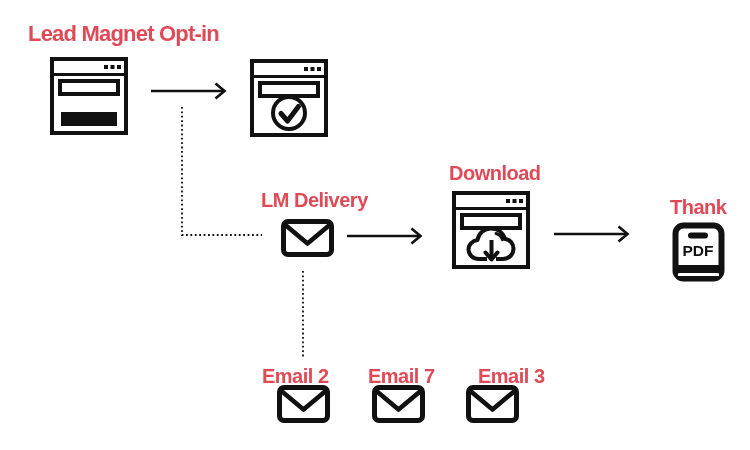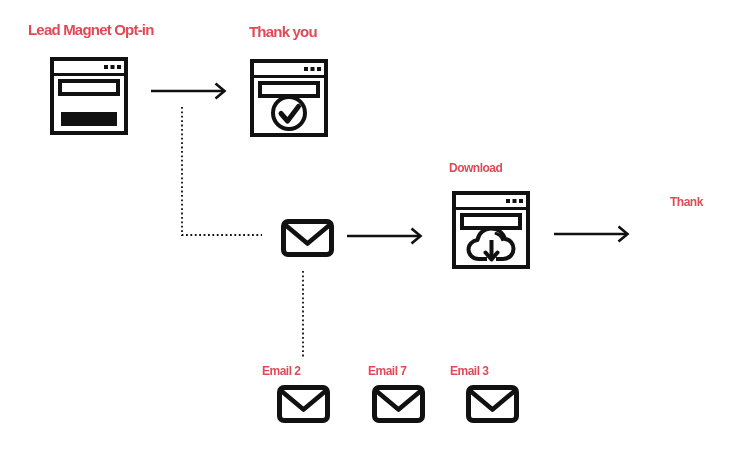--- a/index.html
+++ b/index.html
@@ -11,43 +11,43 @@
     overflow: hidden;
     font-family: "Liberation Sans", sans-serif;
   }
   .label {
     position: absolute;
     font-weight: 700;
     color: var(--label-color, #e04a57);
     white-space: nowrap;
     line-height: 1.1;
   }
-  .lbl-lg { font-size: 15px; letter-spacing: -0.8px; }
-  .lbl-md { font-size: 12px; letter-spacing: -0.5px; }
+  .lbl-lg { font-size: 22px; letter-spacing: -0.8px; }
+  .lbl-md { font-size: 20px; letter-spacing: -0.5px; }
   .node-icon, .connector { position: absolute; }
   svg { display: block; }
   .pdf-label {
     font-family: "Liberation Sans", sans-serif;
     font-weight: 700;
     font-size: 15.5px;
     fill: #111111;
   }
 </style>
 </head>
 <body>
 
 <div class="canvas">
 
   <div class="label lbl-lg" style="left:28px; top:22px">Lead Magnet Opt-in</div>
-  <div class="label lbl-lg" style="left:249px; top:24px">Thank you</div>
+  <div class="label lbl-md" style="left:261px; top:189px">LM Delivery</div>
   <div class="label lbl-md" style="left:449px; top:162px">Download</div>
   <div class="label lbl-md" style="left:670px; top:196px">Thank</div>
   <div class="label lbl-md" style="left:262px; top:365px">Email 2</div>
   <div class="label lbl-md" style="left:368px; top:365px">Email 7</div>
-  <div class="label lbl-md" style="left:450px; top:365px">Email 3</div>
+  <div class="label lbl-md" style="left:478px; top:365px">Email 3</div>
 
   <div class="node-icon" style="left:50px; top:57px">
     <svg width="78" height="78" viewBox="0 0 78 78">
       <rect x="2" y="2" width="74" height="74" fill="#fff" stroke="#111" stroke-width="4"></rect>
       <line x1="4" y1="17.5" x2="74" y2="17.5" stroke="#111" stroke-width="3"></line>
       <rect x="54" y="8" width="4" height="4" fill="#111"></rect>
       <rect x="60.5" y="8" width="4" height="4" fill="#111"></rect>
       <rect x="67" y="8" width="4" height="4" fill="#111"></rect>
       <rect x="10" y="24" width="58" height="13" fill="none" stroke="#111" stroke-width="4"></rect>
       <rect x="11" y="55" width="56" height="14" fill="#111"></rect>
@@ -83,20 +83,29 @@
       <rect x="67" y="8" width="4" height="4" fill="#111"></rect>
       <rect x="10" y="24" width="58" height="13" fill="none" stroke="#111" stroke-width="4"></rect>
       <path d="M27,68 L51,68 C57,68 61.5,63.5 61.5,57.5 C61.5,52.5 58,48.5 53,48 C51,41.5 45.5,37.5 39,37.5 C32,37.5 26.5,42.5 25.5,49 C20.5,49.5 16.5,53.5 16.5,58.5 C16.5,63.8 21,68 27,68 Z" fill="#fff" stroke="#111" stroke-width="4" stroke-linejoin="round"></path>
       <path d="M44,42.5 c3,0.8 5.4,3.1 6.5,6.2" fill="none" stroke="#111" stroke-width="3" stroke-linecap="round"></path>
       <line x1="39.5" y1="50" x2="39.5" y2="70.5" stroke="#fff" stroke-width="9"></line>
       <line x1="39.5" y1="49" x2="39.5" y2="67" stroke="#111" stroke-width="4"></line>
       <path d="M33.5,61.5 L39.5,68.5 L45.5,61.5" fill="none" stroke="#111" stroke-width="4" stroke-linecap="round" stroke-linejoin="round"></path>
     </svg>
   </div>
 
+  <div class="node-icon" style="left:672px; top:222px">
+    <svg width="53" height="60" viewBox="0 0 53 60">
+      <rect x="3.5" y="3.5" width="46" height="53" rx="8" fill="#fff" stroke="#111" stroke-width="6"></rect>
+      <line x1="19" y1="13.5" x2="33" y2="13.5" stroke="#111" stroke-width="6" stroke-linecap="round"></line>
+      <text class="pdf-label" x="26" y="33.5" text-anchor="middle">PDF</text>
+      <line x1="4" y1="47" x2="49" y2="47" stroke="#111" stroke-width="8"></line>
+      <line x1="6" y1="52.6" x2="47" y2="52.6" stroke="#fff" stroke-width="2.6"></line>
+    </svg>
+  </div>
 
   <div class="node-icon" style="left:277px; top:385px">
     <svg width="53" height="38" viewBox="0 0 53 38">
       <rect x="2.5" y="2.5" width="48" height="33" rx="4.5" fill="#fff" stroke="#111" stroke-width="5"></rect>
       <path d="M5,6.5 L26.5,24.5 L48,6.5" fill="none" stroke="#111" stroke-width="4.6" stroke-linecap="round" stroke-linejoin="round"></path>
     </svg>
   </div>
 
   <div class="node-icon" style="left:372px; top:385px">
     <svg width="53" height="38" viewBox="0 0 53 38">

